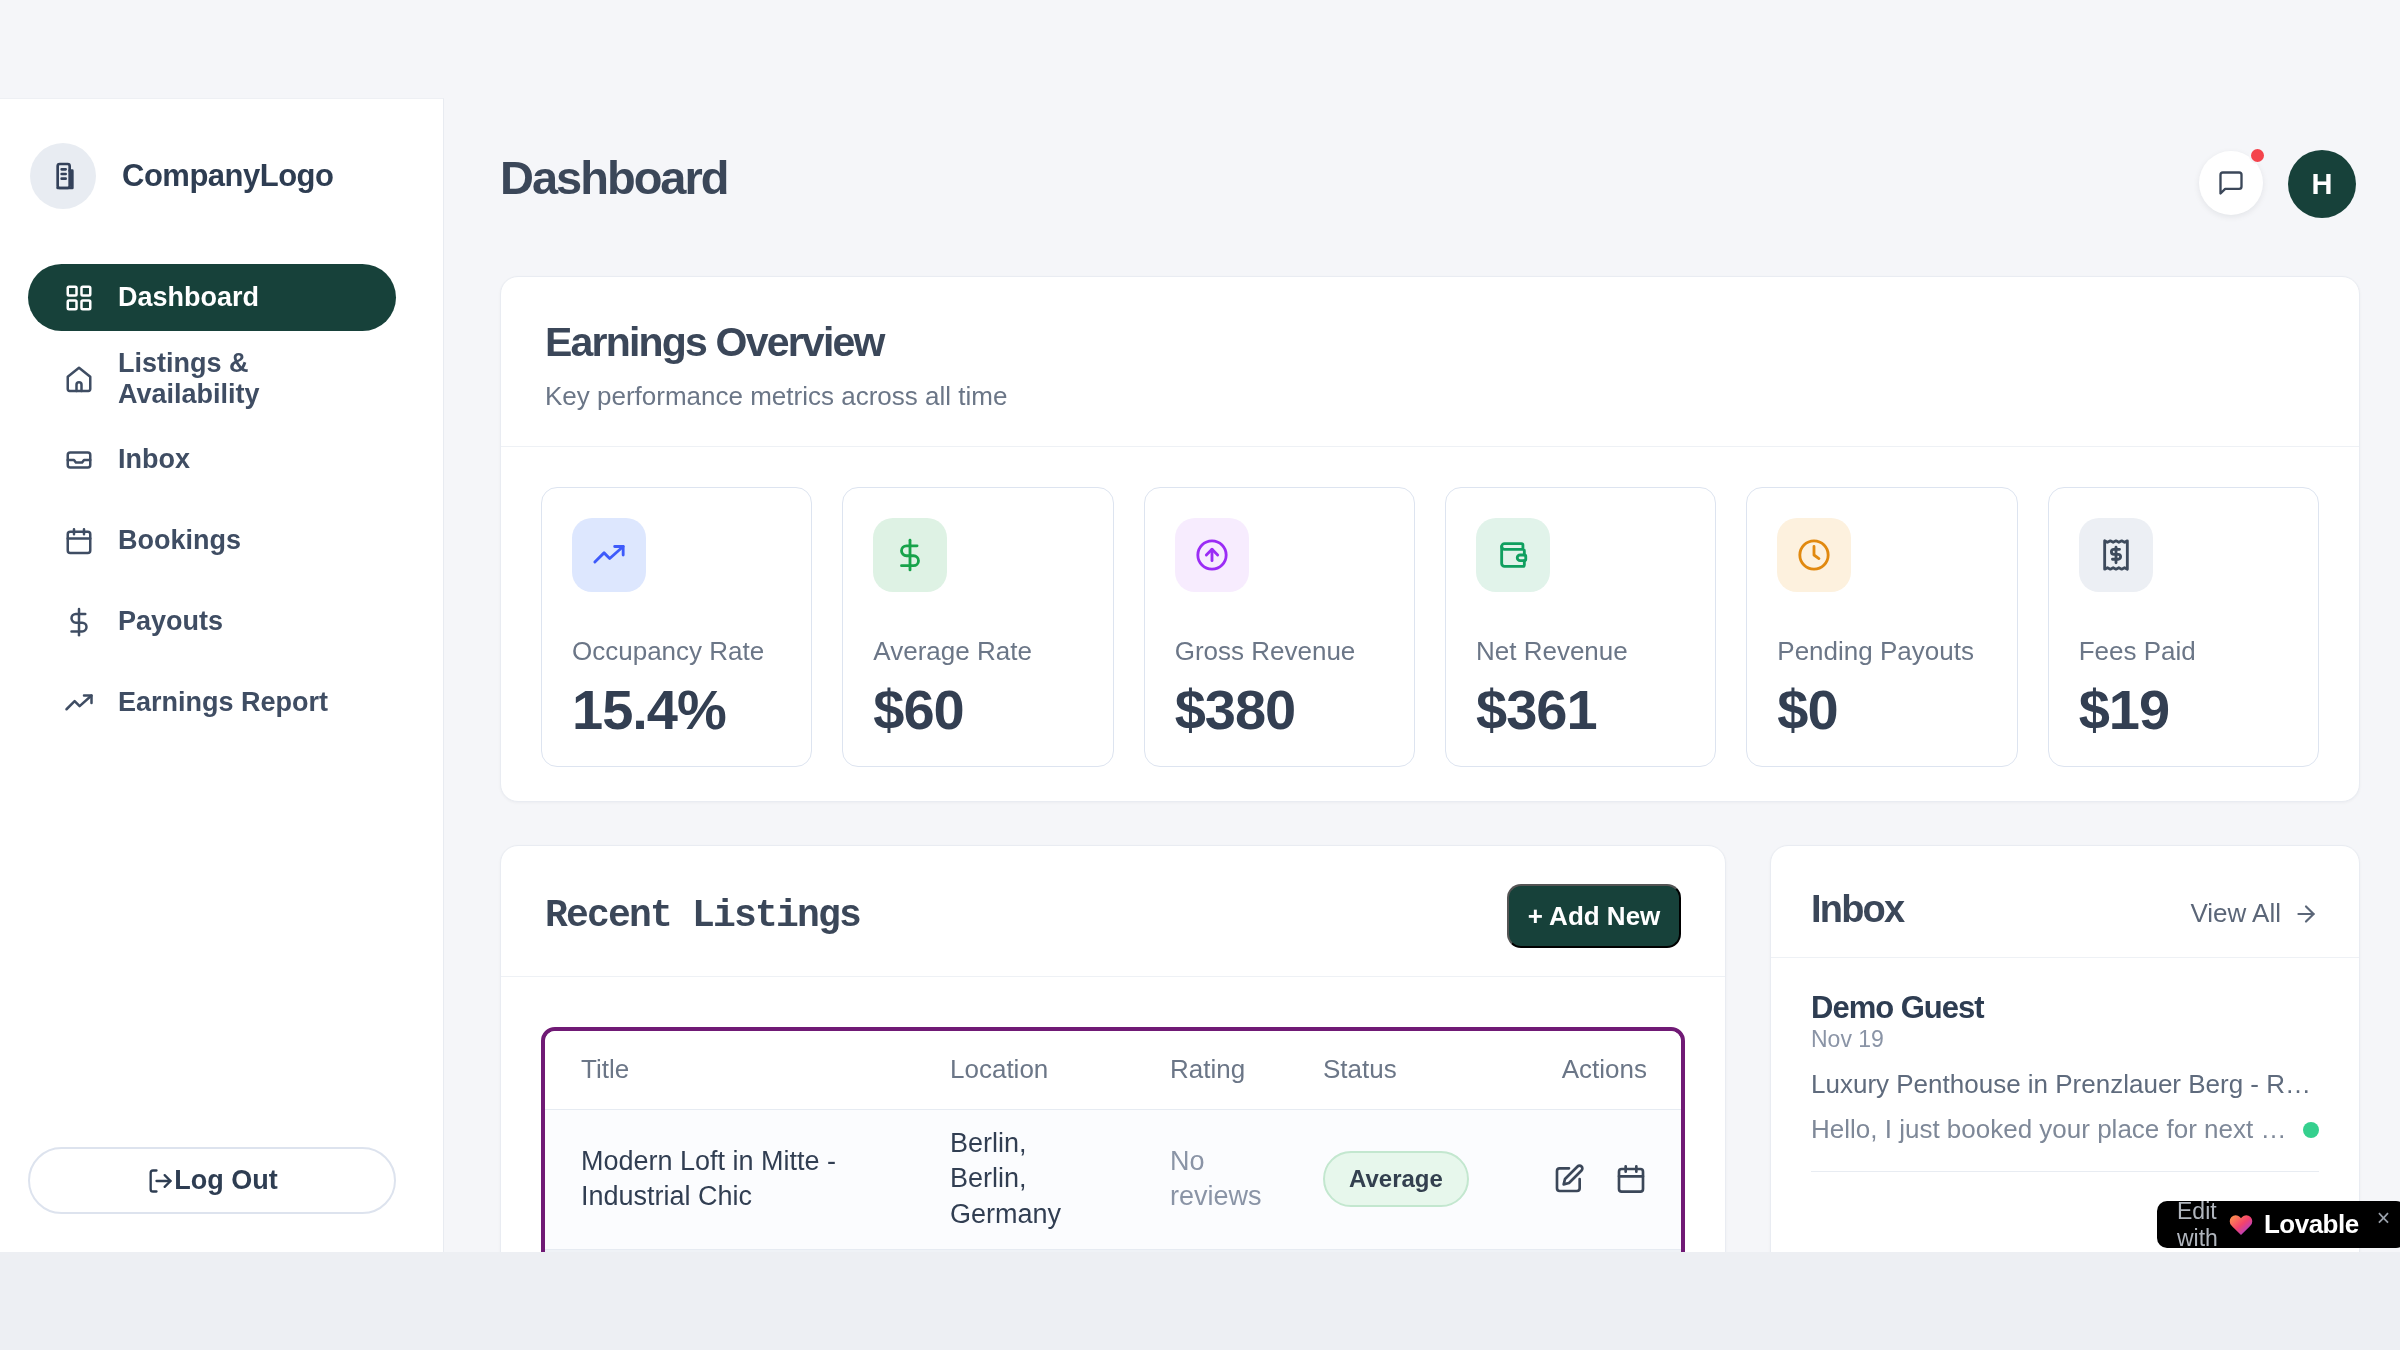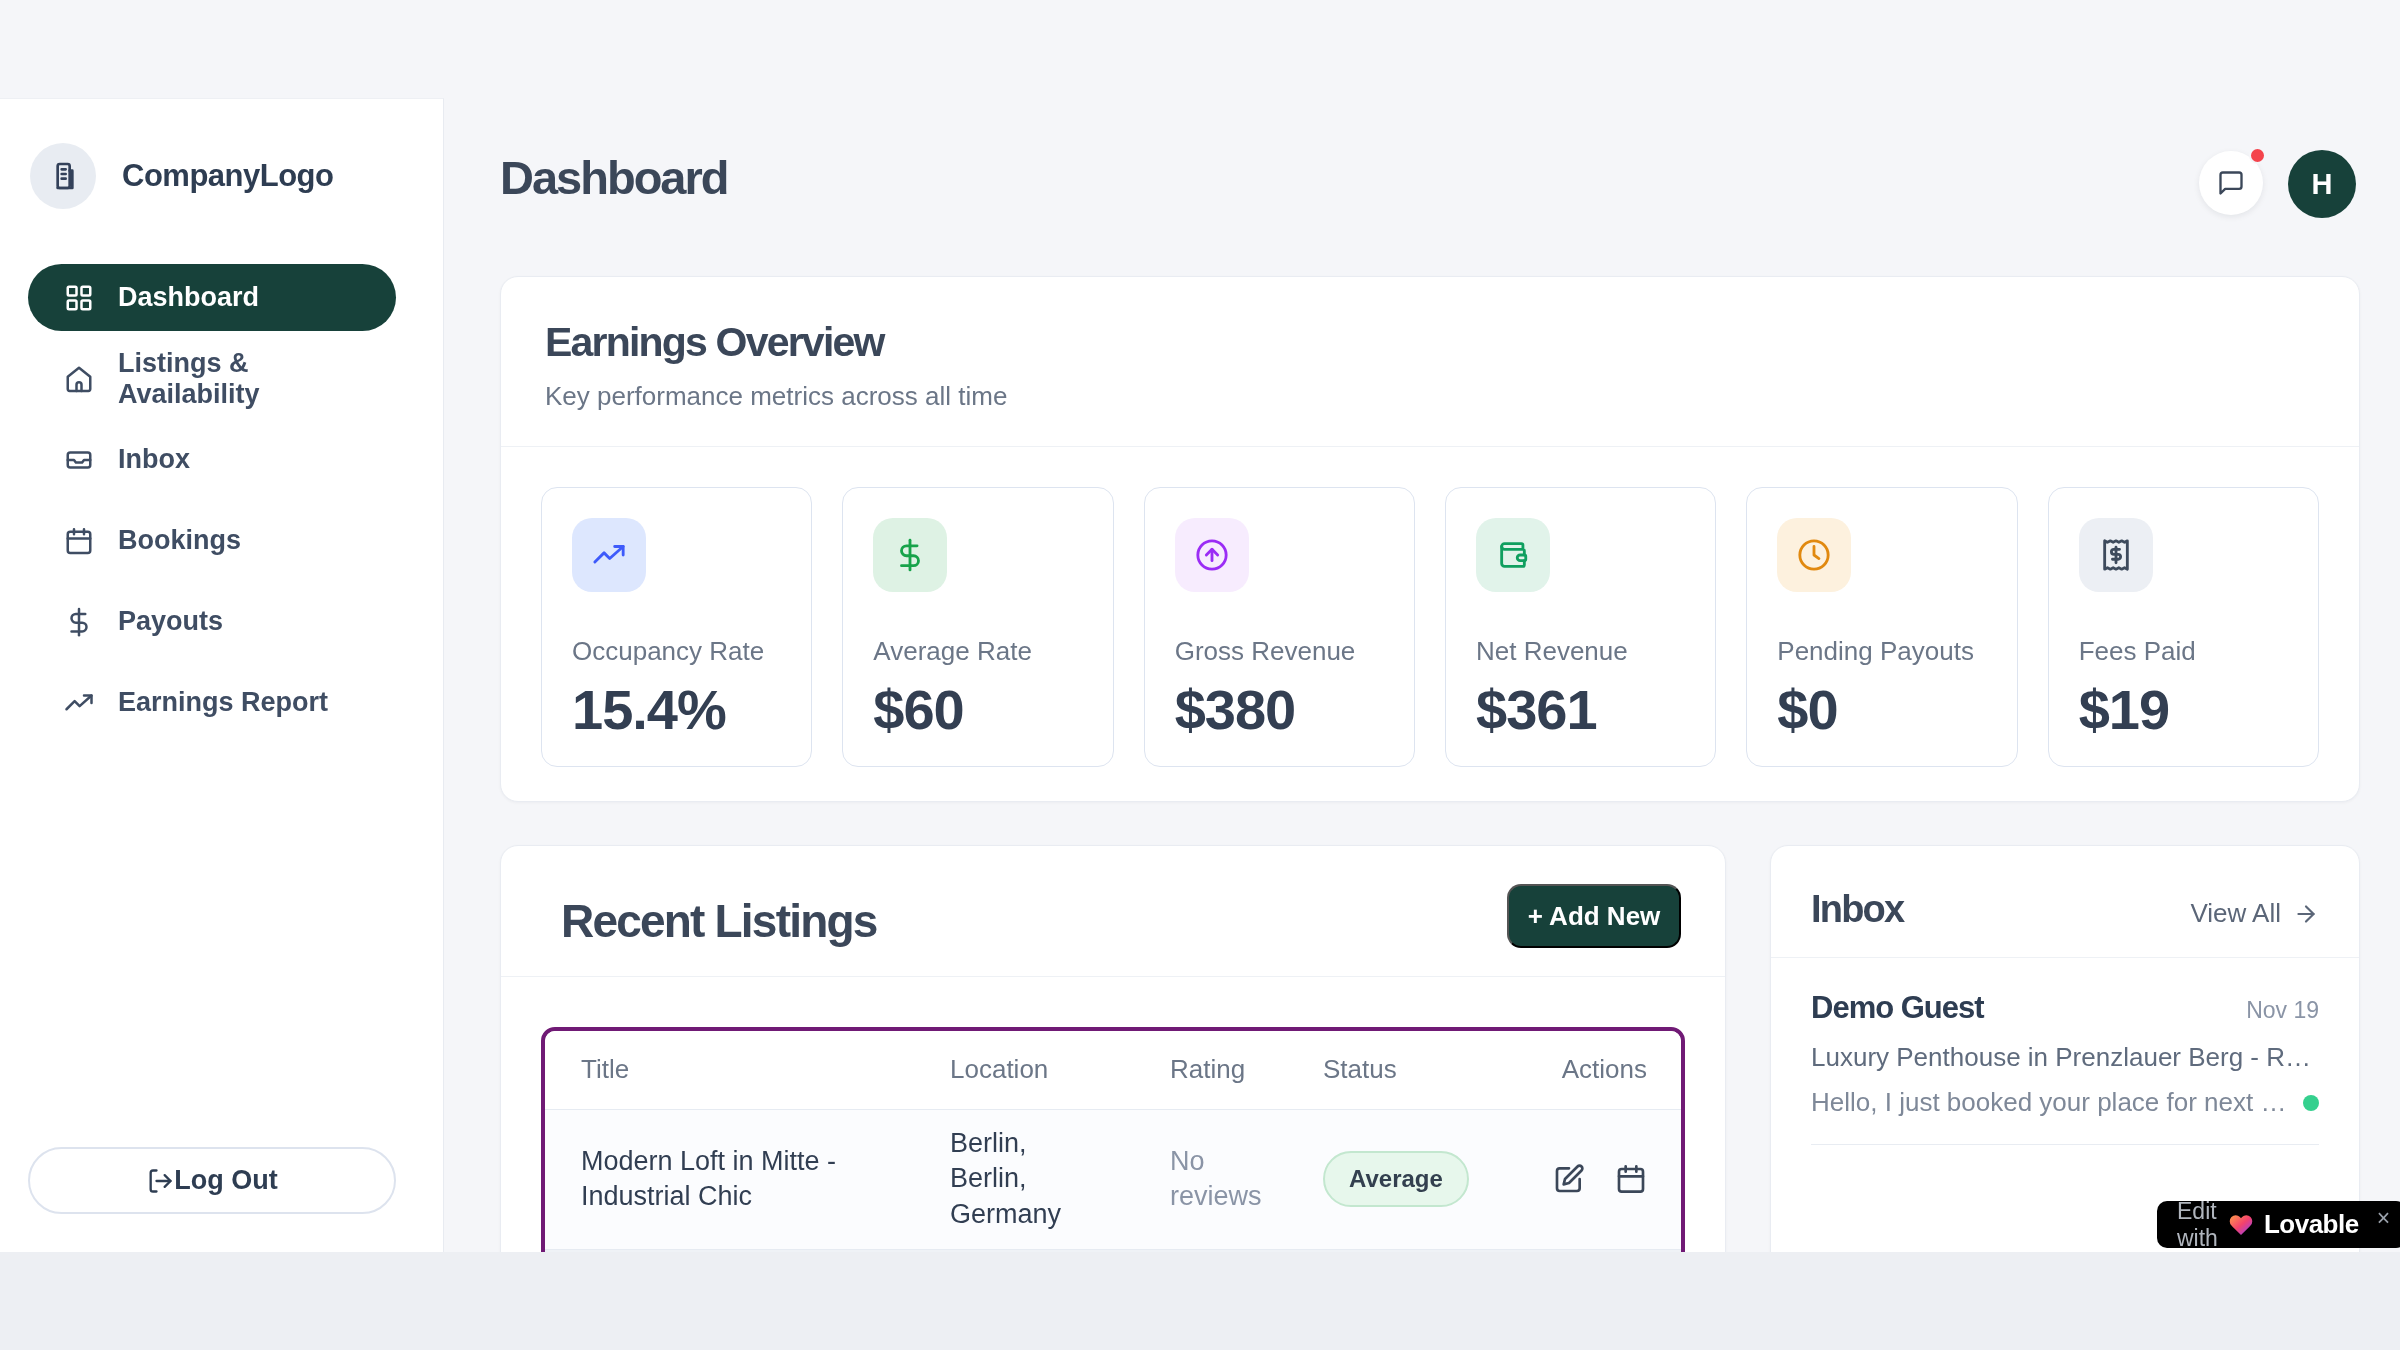--- a/index.html
+++ b/index.html
@@ -60,21 +60,21 @@
   .mi-blue  { background:#dde7fe; color:#3e5bfb;}
   .mi-green { background:#def2e4; color:#17a34a;}
   .mi-purple{ background:#f7ecfe; color:#9b2cf5;}
   .mi-mint  { background:#e1f3ea; color:#0f9f5f;}
   .mi-orange{ background:#fdf1de; color:#e1890f;}
   .mi-slate { background:#eceff4; color:#3d4a5c;}
 
   
   .listings-card{ left:500px; top:845px; width:1226px; height:560px;}
   .card-header{ position:relative; height:131px; border-bottom:1px solid #eef1f5;}
-  .listings-title{ position:absolute; left:60px; top:48px; font-size:46px;}
+  .listings-title{ position:absolute; left:44px; top:48px; font-size:38px;font-family:Liberation Mono, monospace;}
   .add-btn{ position:absolute; right:44px; top:38px; width:174px; height:64px; border-radius:14px;
     background:#17413a; color:#fff; font-size:26px; font-weight:700;
     display:flex; align-items:center; justify-content:center; cursor:pointer;}
   .table-wrap{ margin:50px 40px 0; border:4px solid #701a75; border-radius:14px; overflow:hidden;}
   table{ width:100%; border-collapse:collapse; table-layout:fixed;}
   th{ height:78px; font-size:26px; color:#6b7687; font-weight:500; text-align:left; background:#fff;}
   th.c1,td.c1{ width:405px; padding-left:36px;}
   th.c2,td.c2{ width:220px;}
   th.c3,td.c3{ width:153px;}
   th.c4,td.c4{ width:222px;}
@@ -90,21 +90,21 @@
   .icon-btn{ display:flex; cursor:pointer; background:none; border:none; color:#3b4759;}
   .partial-row{ height:60px; background:#eff2f6; border-top:1px solid #e6ebf2;}
 
   
   .inbox-card{ left:1770px; top:845px; width:590px; height:560px;}
   .inbox-header{ position:relative; height:112px; border-bottom:1px solid #eef1f5;}
   .inbox-title{ position:absolute; left:40px; top:42px; font-size:38px;}
   .view-all{ position:absolute; right:40px; top:52px; display:flex; align-items:center; gap:12px;
     font-size:26px; color:#5b6678; cursor:pointer;}
   .message{ padding:32px 40px 0; cursor:pointer;}
-  .msg-top{ display:flex; justify-content:space-between; align-items:baseline;}
+  .msg-top{ display:flex; justify-content:space-between; align-items:baseline;flex-direction:column;}
   .sender{ font-size:31px; font-weight:800; color:#2e3d52; letter-spacing:-1px;}
   .msg-date{ font-size:23px; color:#8a94a6;}
   .subject{ margin-top:16px; font-size:26px; color:#5f6b7d; white-space:nowrap; overflow:hidden; text-overflow:ellipsis;}
   .preview-row{ margin-top:14px; display:flex; align-items:center; gap:14px; padding-bottom:26px;
     border-bottom:1px solid #e8ecf2;}
   .preview{ flex:1; font-size:26px; color:#7e8898; white-space:nowrap; overflow:hidden; text-overflow:ellipsis;}
   .unread-dot{ width:16px; height:16px; border-radius:50%; background:#35d08e; flex:none;}
 
   
   .lovable-badge{ position:absolute; left:2157px; top:1201px; height:47px; background:#000;

